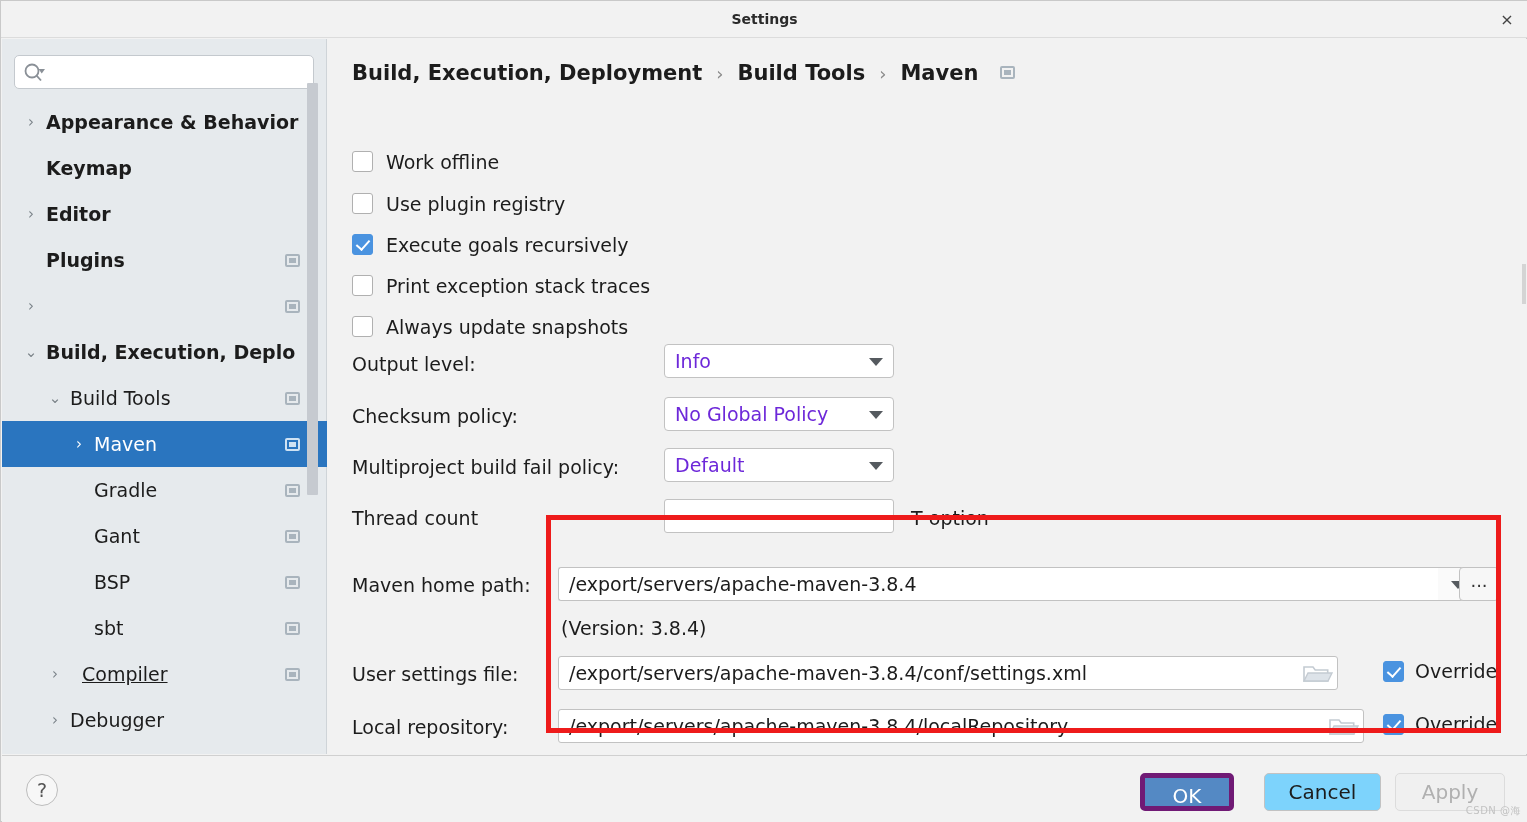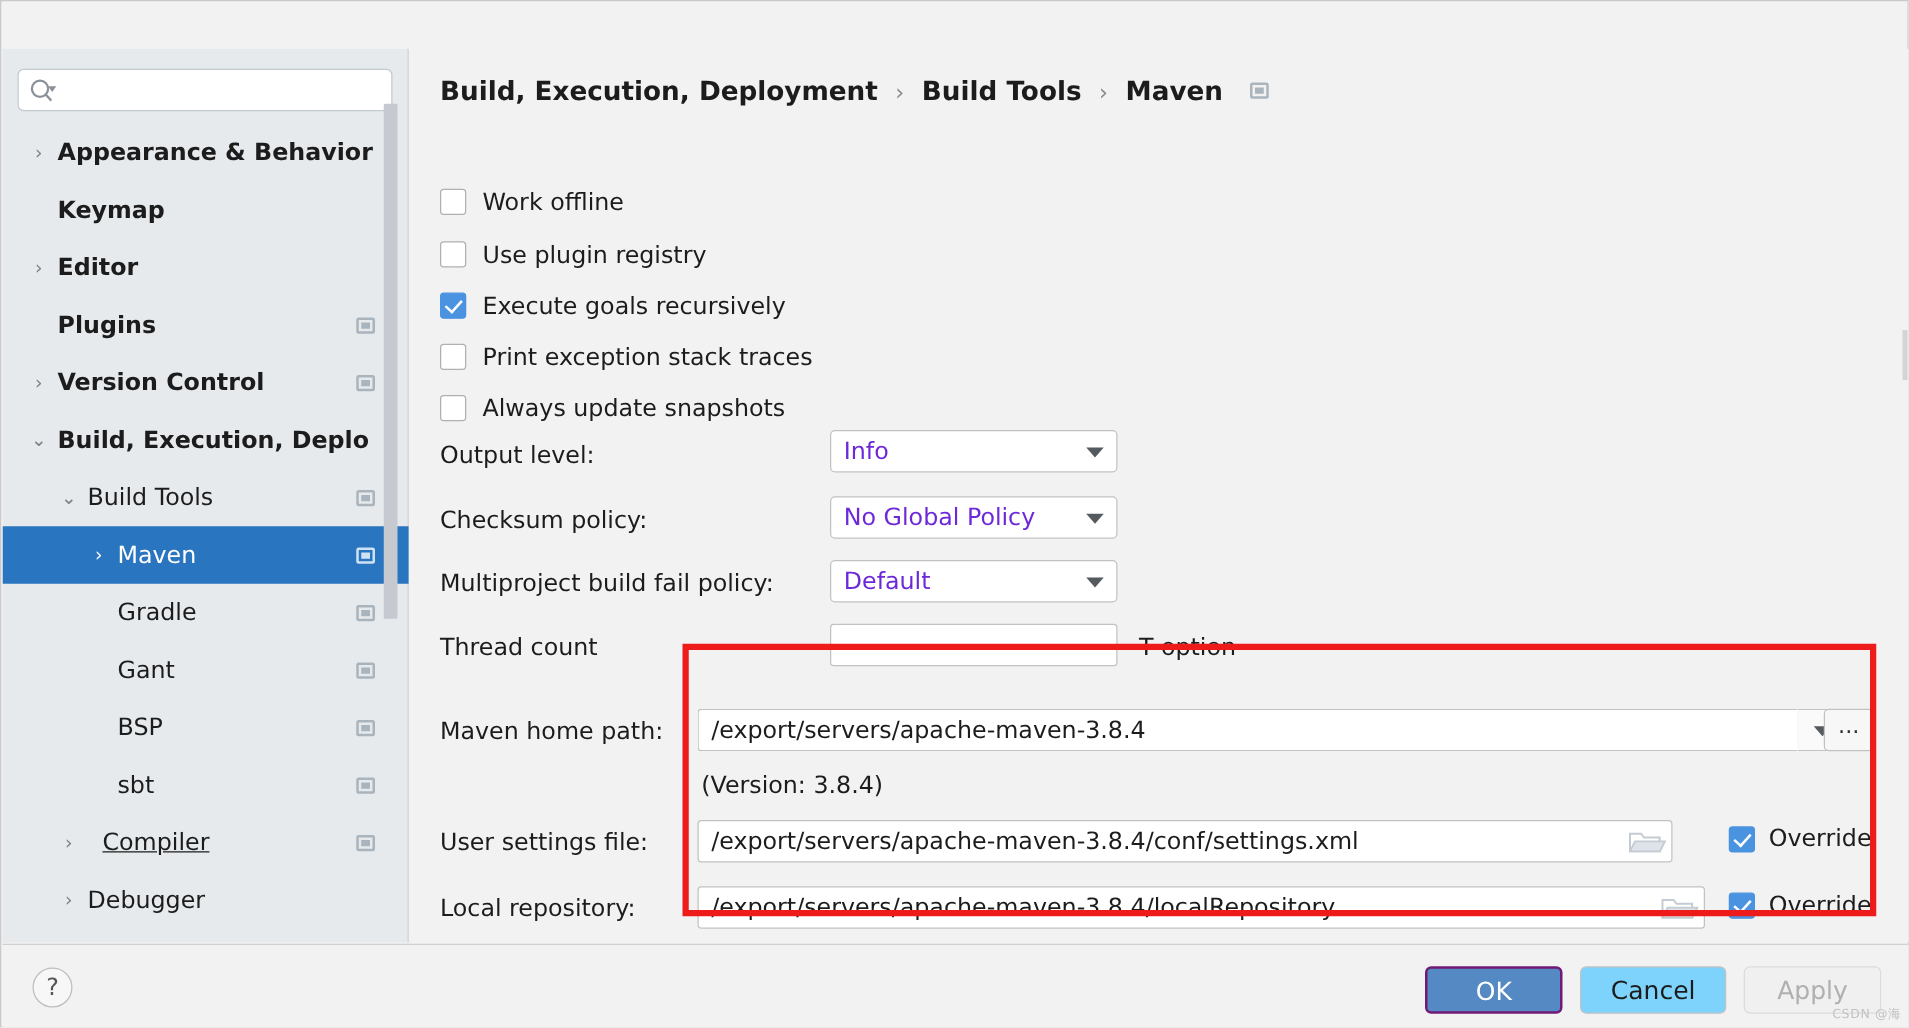--- a/index.html
+++ b/index.html
@@ -405,23 +405,23 @@
     position: absolute;
     top: 17px;
     height: 38px;
     border-radius: 5px;
     font-size: 20px;
     text-align: center;
     line-height: 36px;
     cursor: pointer;
   }
   .btn-ok {
-    left: 1138px; width: 110px;
+    left: 1138px; width: 94px;
     background: #5489c4;
-    border: 2px solid #701a75;
+    border: 5px solid #701a75;
     color: #ffffff;
   }
   .btn-cancel {
     left: 1262px; width: 117px;
     background: #7dd3fc;
     border: 1px solid #c2c2c2;
     color: #1c1c1c;
   }
   .btn-apply {
     left: 1393px; width: 110px;
@@ -435,20 +435,24 @@
     font-size: 10px;
     color: #c2c2c2;
     letter-spacing: 0.5px;
   }
 </style>
 </head>
 <body>
 
 <div id="app">
 
+  <div class="titlebar">
+    <div class="titlebar-title">Settings</div>
+    <div class="titlebar-close">×</div>
+  </div>
 
   <div class="sidebar">
 
     <div class="search-wrap">
       <div class="search-icon-box">
         <svg width="26" height="22" viewBox="0 0 26 22">
           <circle cx="9" cy="9" r="6.5" fill="none" stroke="#8a9097" stroke-width="1.8"></circle>
           <line x1="13.6" y1="13.6" x2="18" y2="18.5" stroke="#8a9097" stroke-width="1.8"></line>
           <polygon points="15.5,7 22,7 18.75,11.5" fill="#8a9097"></polygon>
         </svg>
@@ -469,21 +473,20 @@
           <span class="tlabel" style="left: 44px;">Editor</span>
         </div>
         <div class="tree-row bold">
           <span class="tlabel" style="left: 44px;">Plugins</span>
           <span class="scope-badge">
             <i></i>
           </span>
         </div>
         <div class="tree-row bold">
           <span class="arrow" style="left: 20px;">›</span>
-          <span class="tlabel" style="left: 44px;">Version Control</span>
           <span class="scope-badge">
             <i></i>
           </span>
         </div>
         <div class="tree-row bold">
           <span class="arrow" style="left: 20px;">⌄</span>
           <span class="tlabel" style="left: 44px;">Build, Execution, Deplo</span>
         </div>
         <div class="tree-row">
           <span class="arrow" style="left: 44px;">⌄</span>

